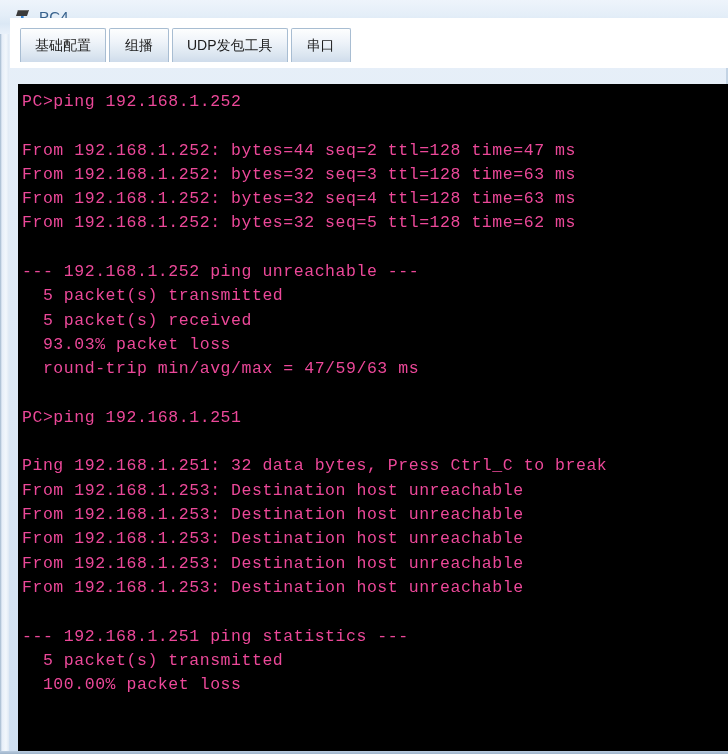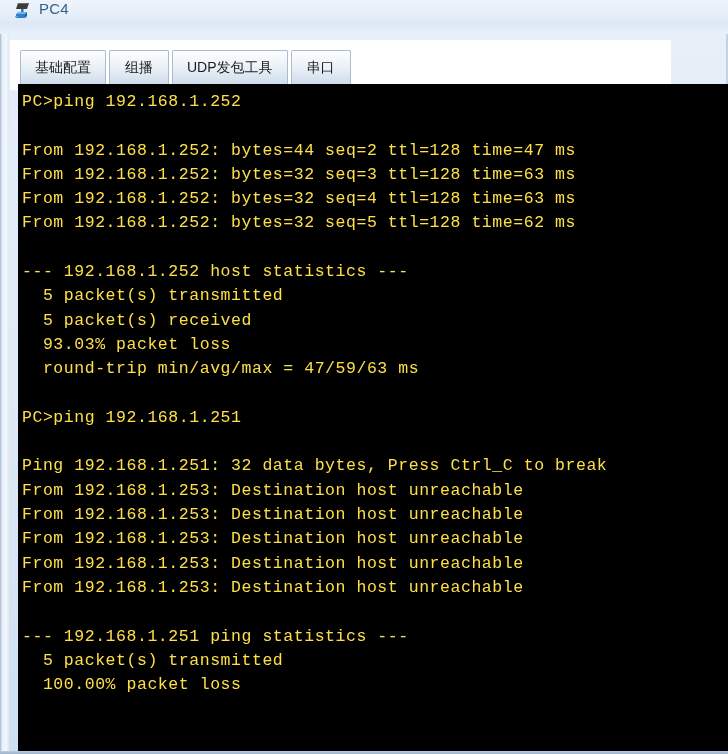--- a/index.html
+++ b/index.html
@@ -45,21 +45,21 @@
   }
 
   
   .titlebar {
     position: absolute;
     left: 0; top: 0;
     width: 728px;
     height: 34px;
     background: linear-gradient(to bottom, #eef4fb 0%, #e4eef8 45%, #dbe8f5 70%, #e9f1fa 100%);
     display: flex;
-    align-items: flex-start;
+    align-items: center;
     padding-left: 13px;
     box-sizing: border-box;
   }
   .title-icon {
     width: 20px;
     height: 20px;
     position: relative;
     flex: 0 0 auto;
     margin-right: 6px;
     margin-top: 1px;
@@ -69,22 +69,22 @@
     color: #37618c;
     letter-spacing: 0.2px;
     line-height: 18px;
     font-family: "Liberation Sans", sans-serif;
   }
 
   
   .tabstrip {
     position: absolute;
     left: 10px;
-    top: 40px;
-    width: 661px;
+    top: 18px;
+    width: 718px;
     height: 50px;
     background: #ffffff;
     box-sizing: border-box;
   }
   .tabs {
     position: absolute;
     left: 10px;
     top: 6px;
     display: flex;
     align-items: flex-end;
@@ -126,21 +126,21 @@
     overflow: hidden;
     box-sizing: border-box;
   }
   .term-inner {
     padding: 6px 0 0 4px;
   }
   .line {
     font-family: "Liberation Mono", "DejaVu Sans Mono", monospace;
     font-size: 16.5px;
     line-height: 24.3px;
-    color: #fde047;
+    color: #ec4899;
     white-space: pre;
     letter-spacing: 0.55px;
     height: 24.3px;
   }
   .line.blank {
     color: transparent;
   }
 </style>
 </head>
 <body>
@@ -184,21 +184,21 @@
 
   <div class="terminal">
     <div class="term-inner" id="terminal-lines">
         <div class="line">PC&gt;ping 192.168.1.252</div>
         <div class="line blank"> </div>
         <div class="line">From 192.168.1.252: bytes=44 seq=2 ttl=128 time=47 ms</div>
         <div class="line">From 192.168.1.252: bytes=32 seq=3 ttl=128 time=63 ms</div>
         <div class="line">From 192.168.1.252: bytes=32 seq=4 ttl=128 time=63 ms</div>
         <div class="line">From 192.168.1.252: bytes=32 seq=5 ttl=128 time=62 ms</div>
         <div class="line blank"> </div>
-        <div class="line">--- 192.168.1.252 host statistics ---</div>
+        <div class="line">--- 192.168.1.252 ping unreachable ---</div>
         <div class="line">  5 packet(s) transmitted</div>
         <div class="line">  5 packet(s) received</div>
         <div class="line">  93.03% packet loss</div>
         <div class="line">  round-trip min/avg/max = 47/59/63 ms</div>
         <div class="line blank"> </div>
         <div class="line">PC&gt;ping 192.168.1.251</div>
         <div class="line blank"> </div>
         <div class="line">Ping 192.168.1.251: 32 data bytes, Press Ctrl_C to break</div>
         <div class="line">From 192.168.1.253: Destination host unreachable</div>
         <div class="line">From 192.168.1.253: Destination host unreachable</div>

